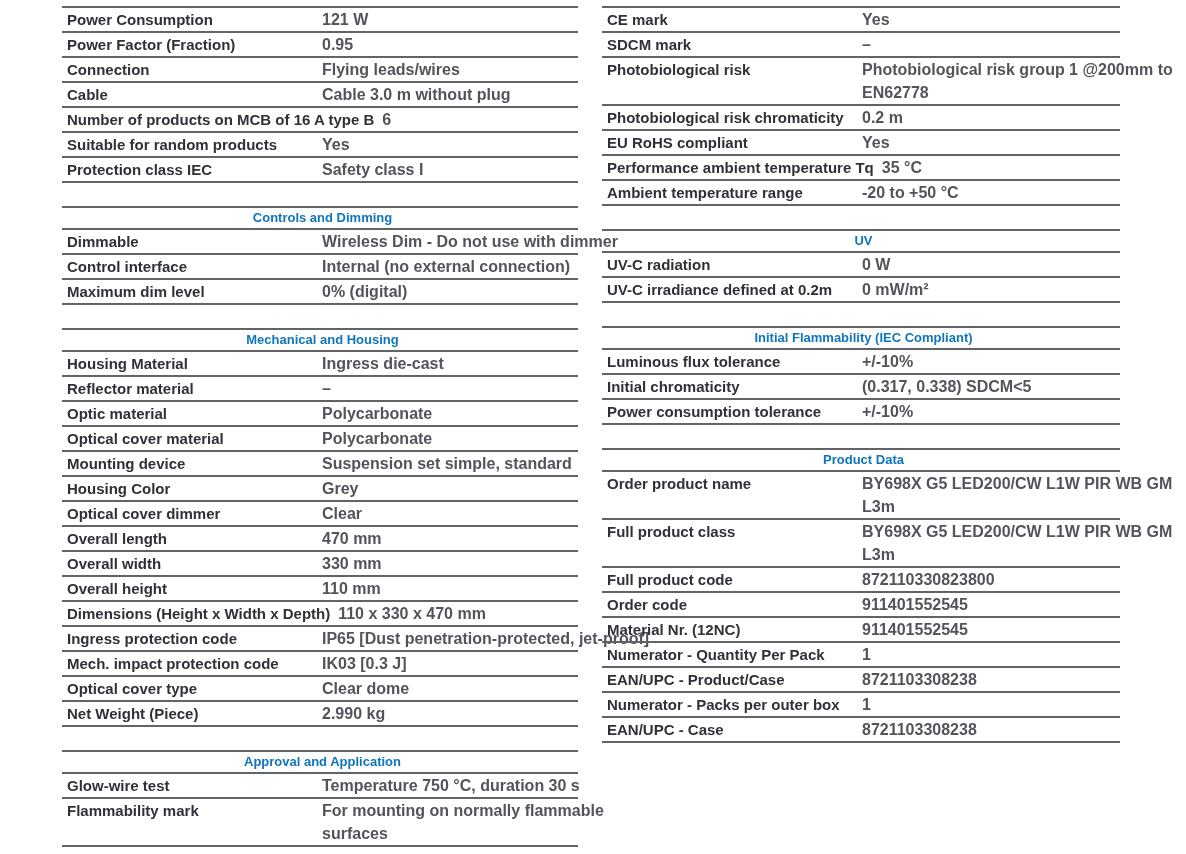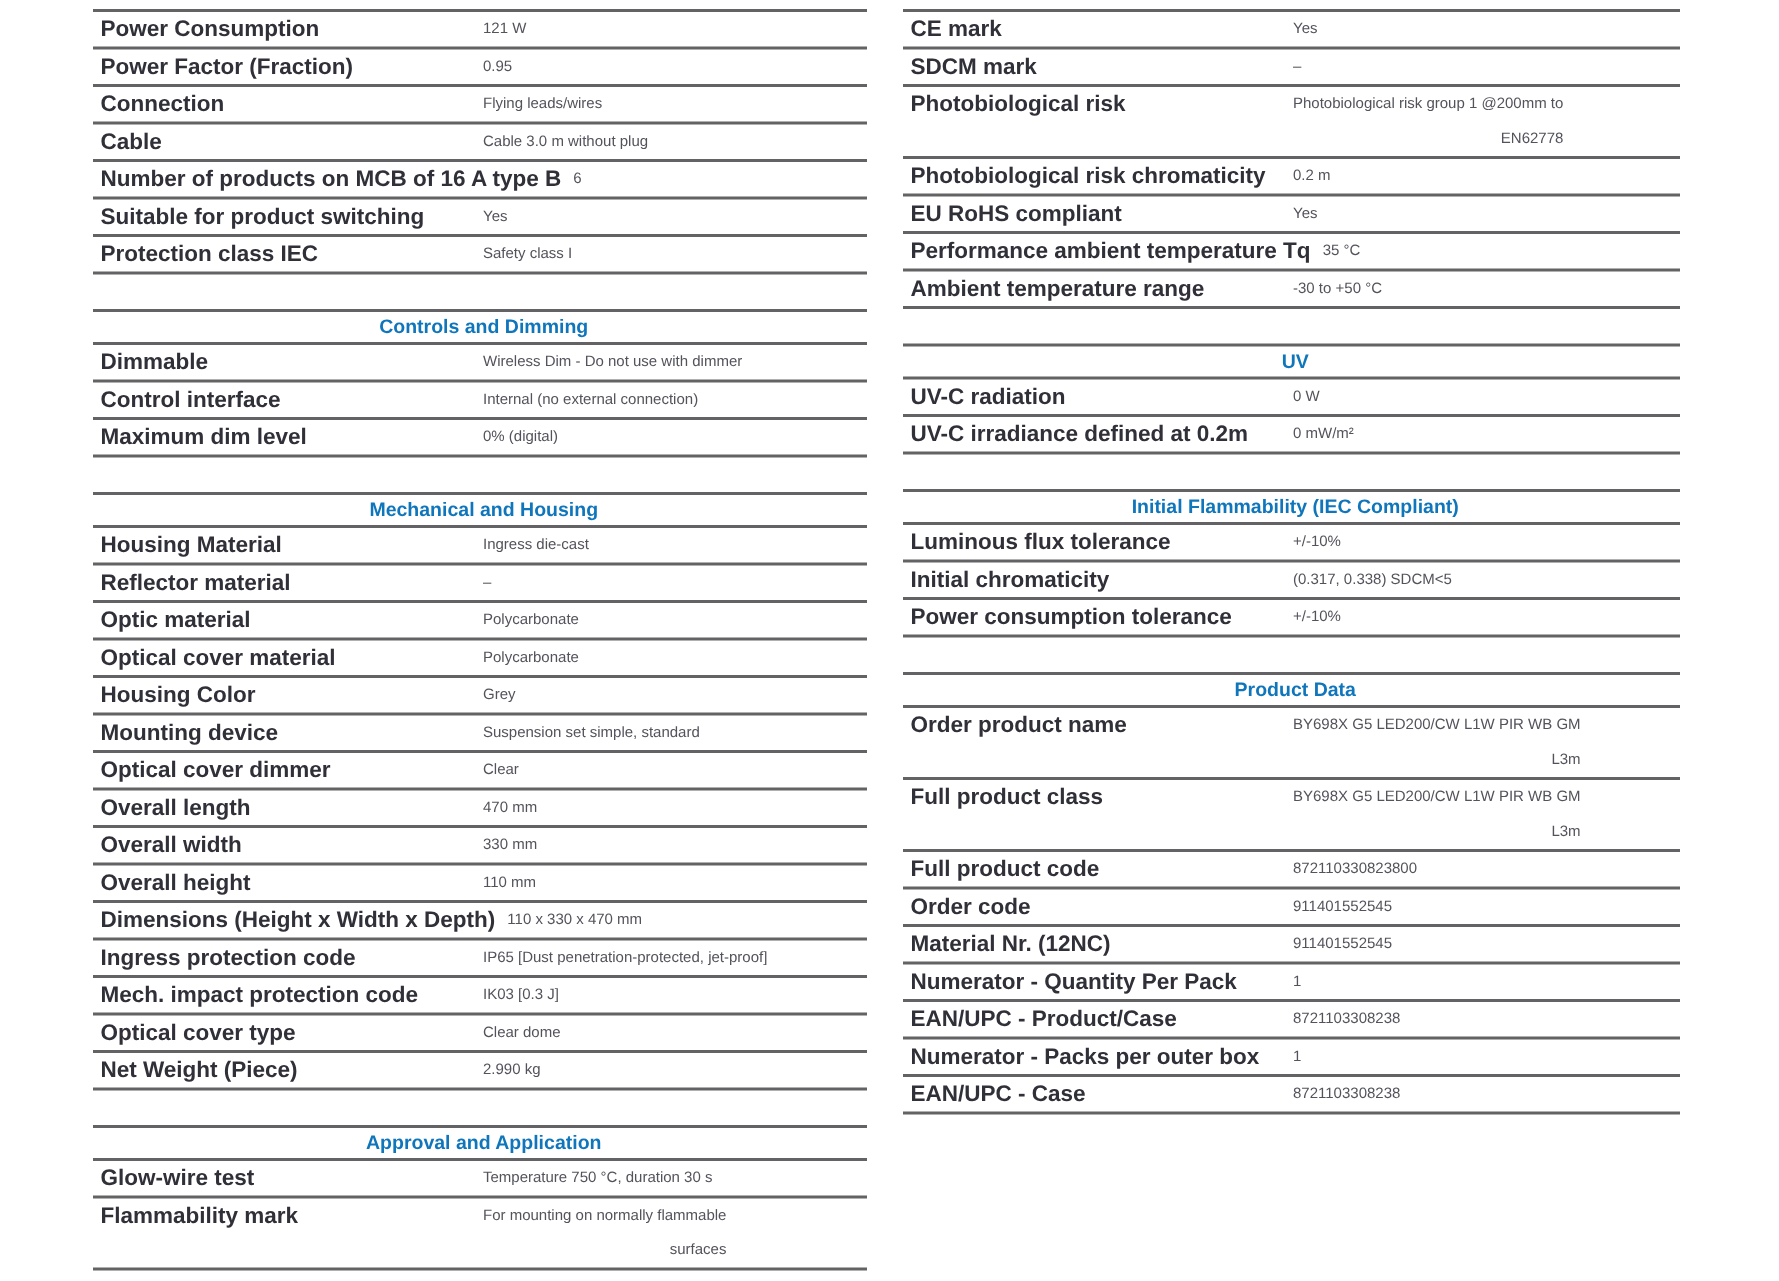--- a/index.html
+++ b/index.html
@@ -33,22 +33,22 @@
     display:flex;align-items:flex-start;
     border-bottom:2px solid var(--border);
     padding-left:5px;min-height:23px;
   }
   .row .label{
     flex:0 0 auto;min-width:255px;padding-right:8px;
     font-size:15px;font-weight:700;line-height:23px;
     color:var(--label);white-space:nowrap;
   }
   .row .value{
-    font-size:10px;font-weight:400;line-height:23px;
-    color:var(--value);white-space:pre;text-align:right;
+    font-size:16px;font-weight:700;line-height:23px;
+    color:var(--value);white-space:pre;
   }
 </style>
 </head>
 <body>
 
 <div class="page">
   <div class="col">
       <section class="spec-section no-title">
         <div class="row">
           <span class="label">Power Consumption</span>
@@ -64,21 +64,21 @@
         </div>
         <div class="row">
           <span class="label">Cable</span>
           <span class="value">Cable 3.0 m without plug</span>
         </div>
         <div class="row">
           <span class="label">Number of products on MCB of 16 A type B</span>
           <span class="value">6</span>
         </div>
         <div class="row">
-          <span class="label">Suitable for product switching</span>
+          <span class="label">Suitable for random products</span>
           <span class="value">Yes</span>
         </div>
         <div class="row">
           <span class="label">Protection class IEC</span>
           <span class="value">Safety class I</span>
         </div>
       </section>
       <section class="spec-section">
         <div class="sec-title">Controls and Dimming</div>
         <div class="row">
@@ -106,26 +106,26 @@
         </div>
         <div class="row">
           <span class="label">Optic material</span>
           <span class="value">Polycarbonate</span>
         </div>
         <div class="row">
           <span class="label">Optical cover material</span>
           <span class="value">Polycarbonate</span>
         </div>
         <div class="row">
+          <span class="label">Mounting device</span>
+          <span class="value">Suspension set simple, standard</span>
+        </div>
+        <div class="row">
           <span class="label">Housing Color</span>
           <span class="value">Grey</span>
-        </div>
-        <div class="row">
-          <span class="label">Mounting device</span>
-          <span class="value">Suspension set simple, standard</span>
         </div>
         <div class="row">
           <span class="label">Optical cover dimmer</span>
           <span class="value">Clear</span>
         </div>
         <div class="row">
           <span class="label">Overall length</span>
           <span class="value">470 mm</span>
         </div>
         <div class="row">
@@ -192,21 +192,21 @@
         <div class="row">
           <span class="label">EU RoHS compliant</span>
           <span class="value">Yes</span>
         </div>
         <div class="row">
           <span class="label">Performance ambient temperature Tq</span>
           <span class="value">35 °C</span>
         </div>
         <div class="row">
           <span class="label">Ambient temperature range</span>
-          <span class="value">-30 to +50 °C</span>
+          <span class="value">-20 to +50 °C</span>
         </div>
       </section>
       <section class="spec-section">
         <div class="sec-title">UV</div>
         <div class="row">
           <span class="label">UV-C radiation</span>
           <span class="value">0 W</span>
         </div>
         <div class="row">
           <span class="label">UV-C irradiance defined at 0.2m</span>

